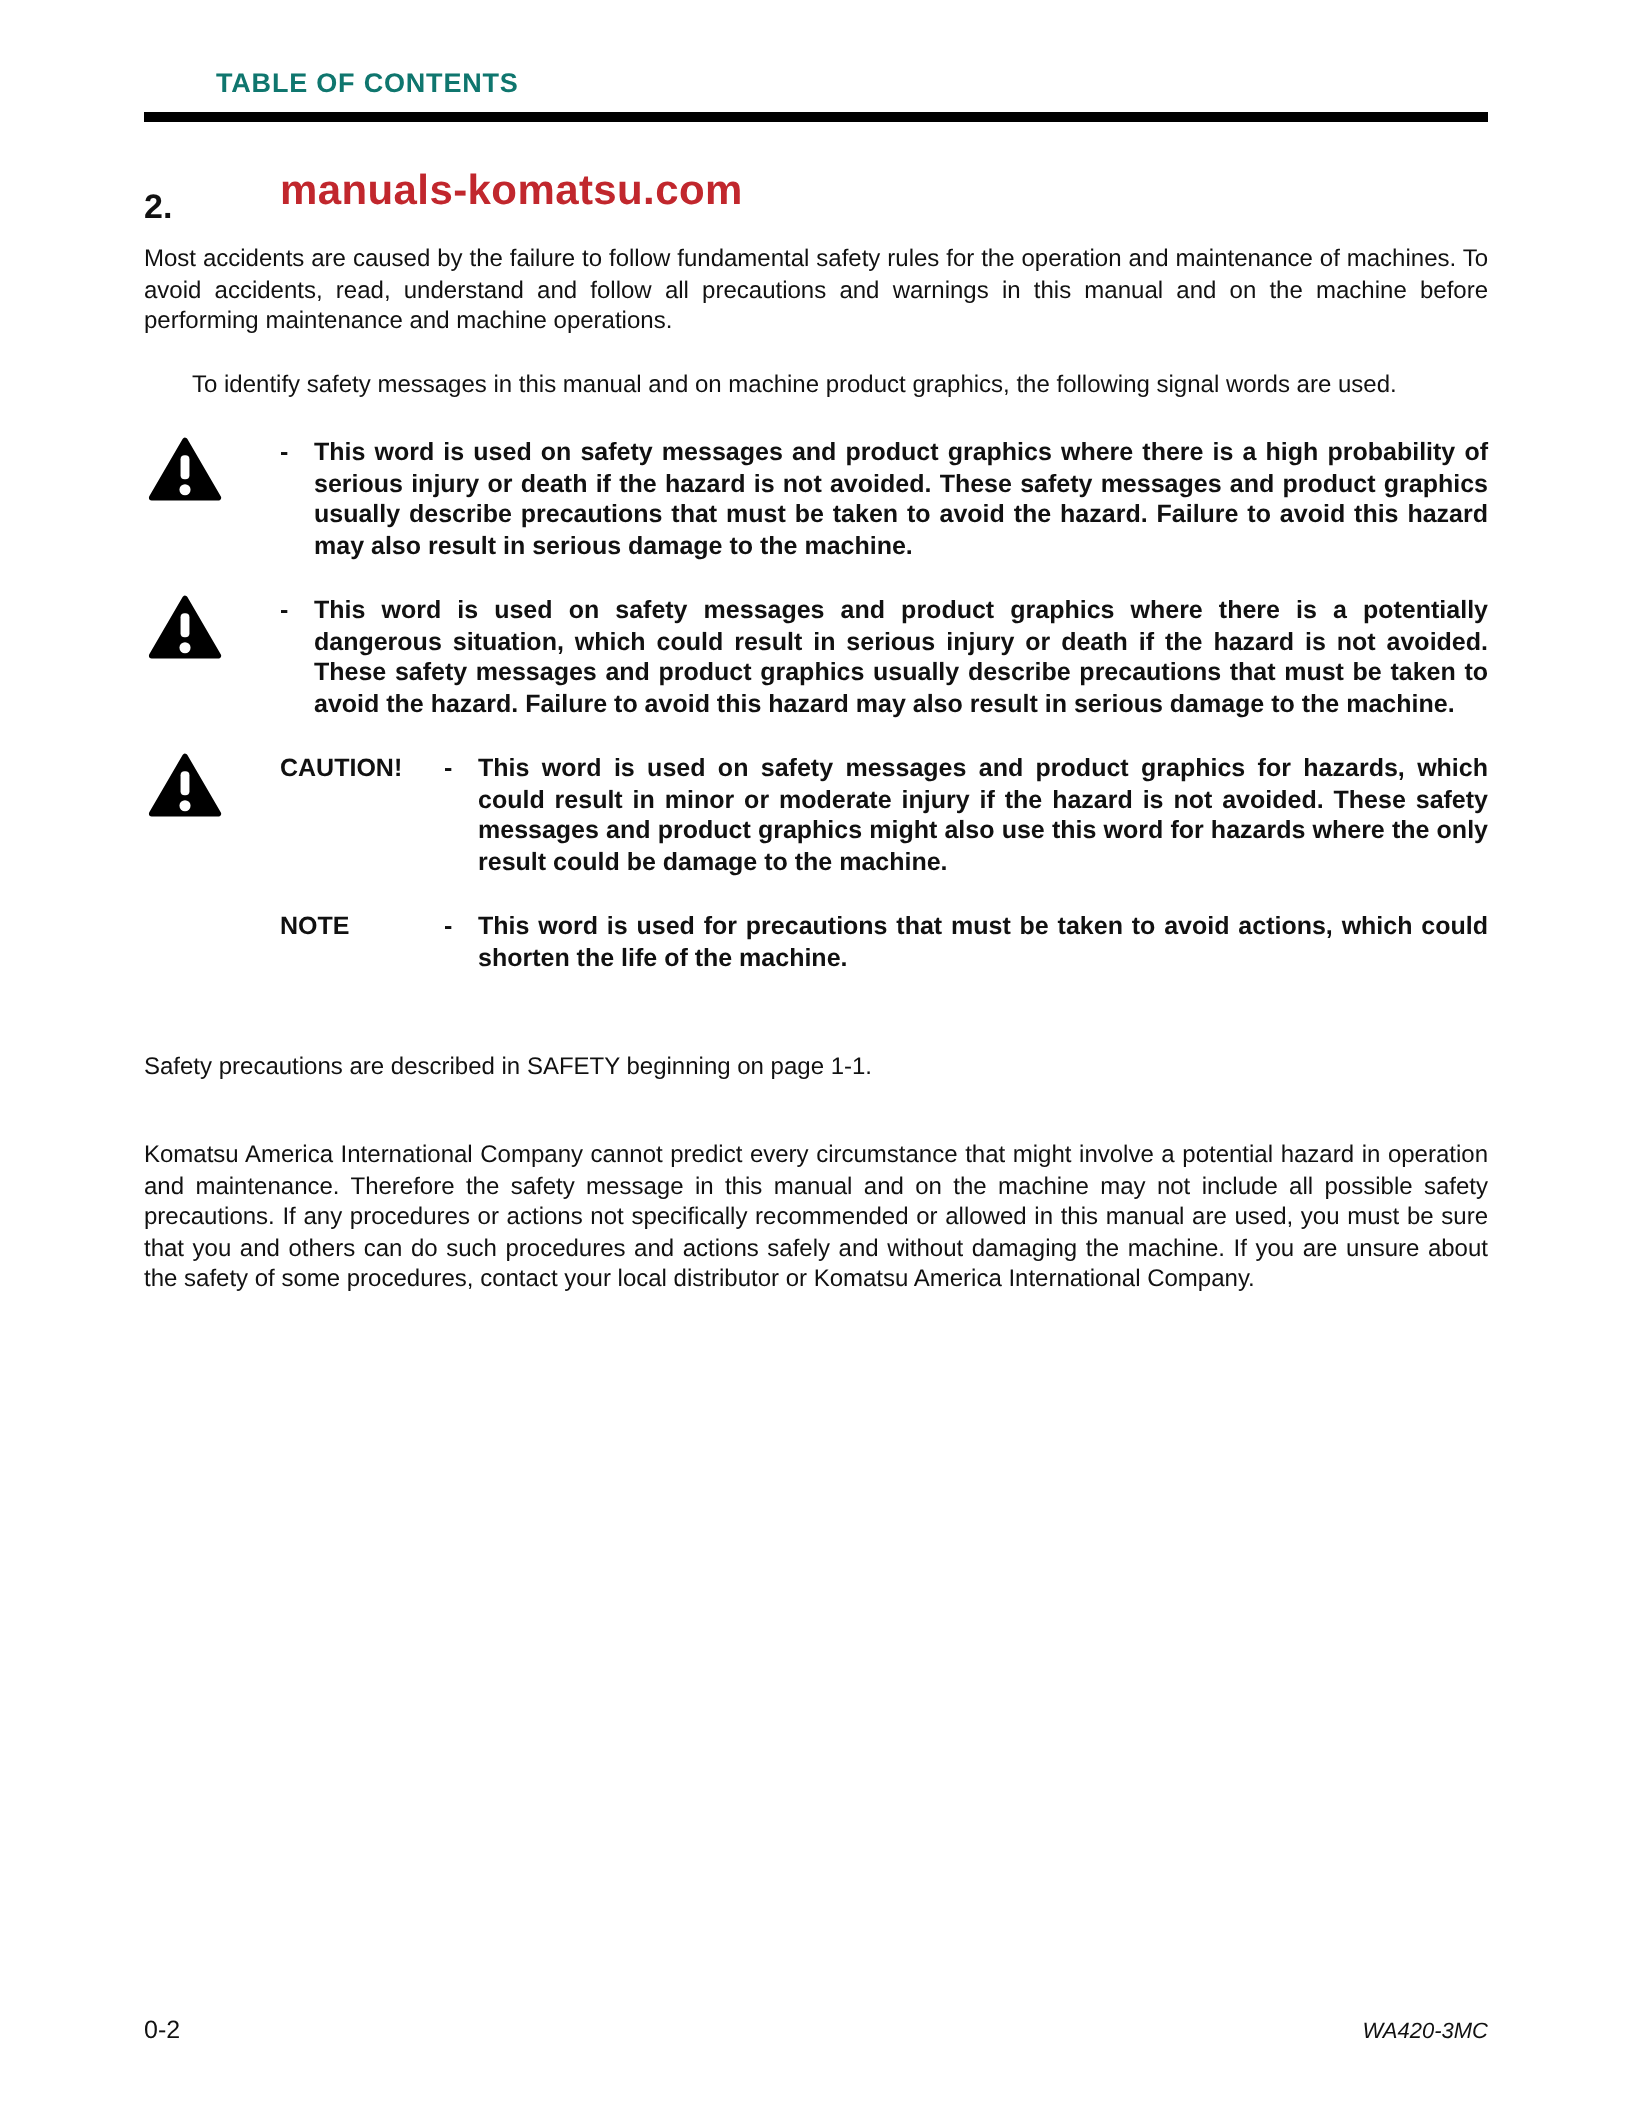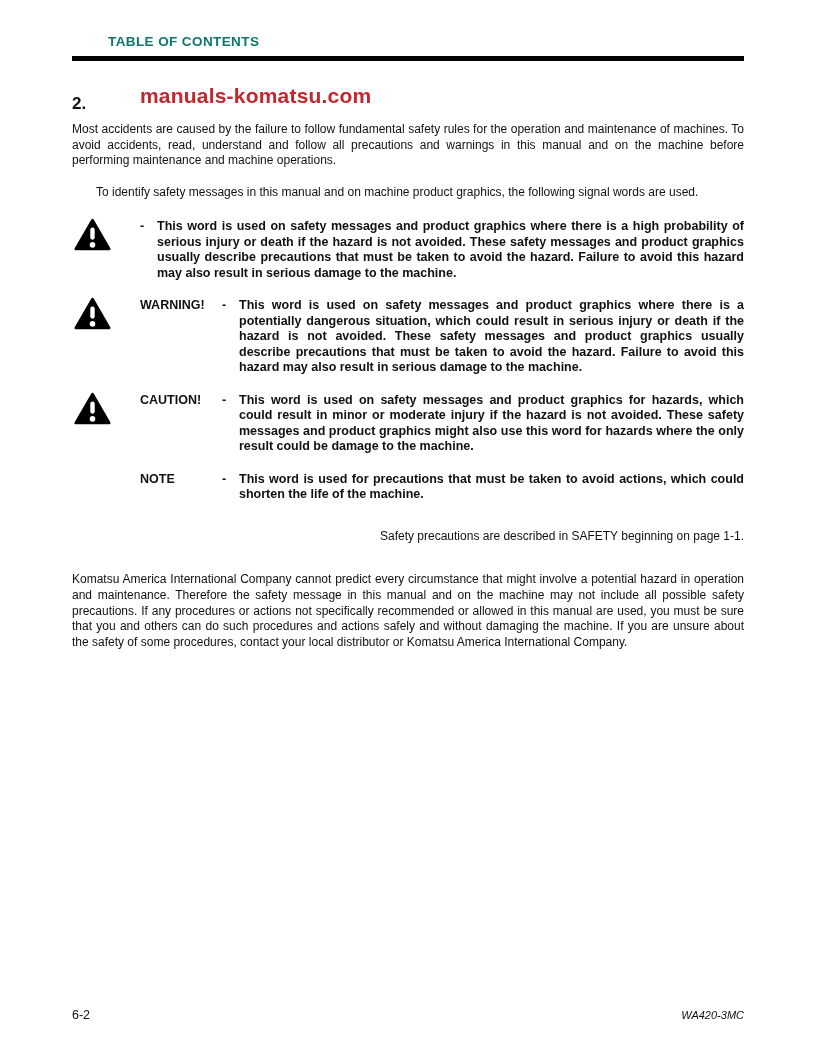--- a/index.html
+++ b/index.html
@@ -90,21 +90,21 @@
   }
   .text-cell {
     flex: 1;
     font-weight: 700;
     font-size: 12.5px;
     line-height: 1.24;
     text-align: justify;
     padding-top: 2px;
   }
 
-  .safety-ref { margin-top: 26px; text-align: right; }
+  .safety-ref { margin-top: 39px; text-align: left; }
   .closing { margin-top: 28px; }
 
   .footer {
     position: absolute;
     left: 72px;
     right: 72px;
     bottom: 34px;
     display: flex;
     justify-content: space-between;
     align-items: baseline;
@@ -146,21 +146,20 @@
       </div>
 
       <div class="signal-row">
         <div class="icon-cell">
           <svg class="tri-icon" viewBox="0 0 40 36">
             <polygon points="20,2 38,33 2,33" fill="#000" stroke="#000" stroke-width="3" stroke-linejoin="round"></polygon>
             <rect x="17.6" y="10" width="4.8" height="13" rx="2.2" fill="#fff"></rect>
             <circle cx="20" cy="28.7" r="3" fill="#fff"></circle>
           </svg>
         </div>
-        <div class="label-cell">WARNING!</div>
         <div class="dash-cell">-</div>
         <div class="text-cell">This word is used on safety messages and product graphics where there is a potentially dangerous situation, which could result in serious injury or death if the hazard is not avoided. These safety messages and product graphics usually describe precautions that must be taken to avoid the hazard. Failure to avoid this hazard may also result in serious damage to the machine.</div>
       </div>
 
       <div class="signal-row">
         <div class="icon-cell">
           <svg class="tri-icon" viewBox="0 0 40 36">
             <polygon points="20,2 38,33 2,33" fill="#000" stroke="#000" stroke-width="3" stroke-linejoin="round"></polygon>
             <rect x="17.6" y="10" width="4.8" height="13" rx="2.2" fill="#fff"></rect>
             <circle cx="20" cy="28.7" r="3" fill="#fff"></circle>
@@ -180,17 +179,17 @@
 
     </div>
 
     <p class="body-text safety-ref">Safety precautions are described in SAFETY beginning on page 1-1.</p>
 
     <p class="body-text closing">Komatsu America International Company cannot predict every circumstance that might involve a potential hazard in operation and maintenance. Therefore the safety message in this manual and on the machine may not include all possible safety precautions. If any procedures or actions not specifically recommended or allowed in this manual are used, you must be sure that you and others can do such procedures and actions safely and without damaging the machine. If you are unsure about the safety of some procedures, contact your local distributor or Komatsu America International Company.</p>
 
   </div>
 
   <div class="footer">
-    <span class="footer-left">6-2</span>
+    <span class="footer-left">0-2</span>
     <span class="footer-right">WA420-3MC</span>
   </div>
 
 </div>
 
 </body></html>

